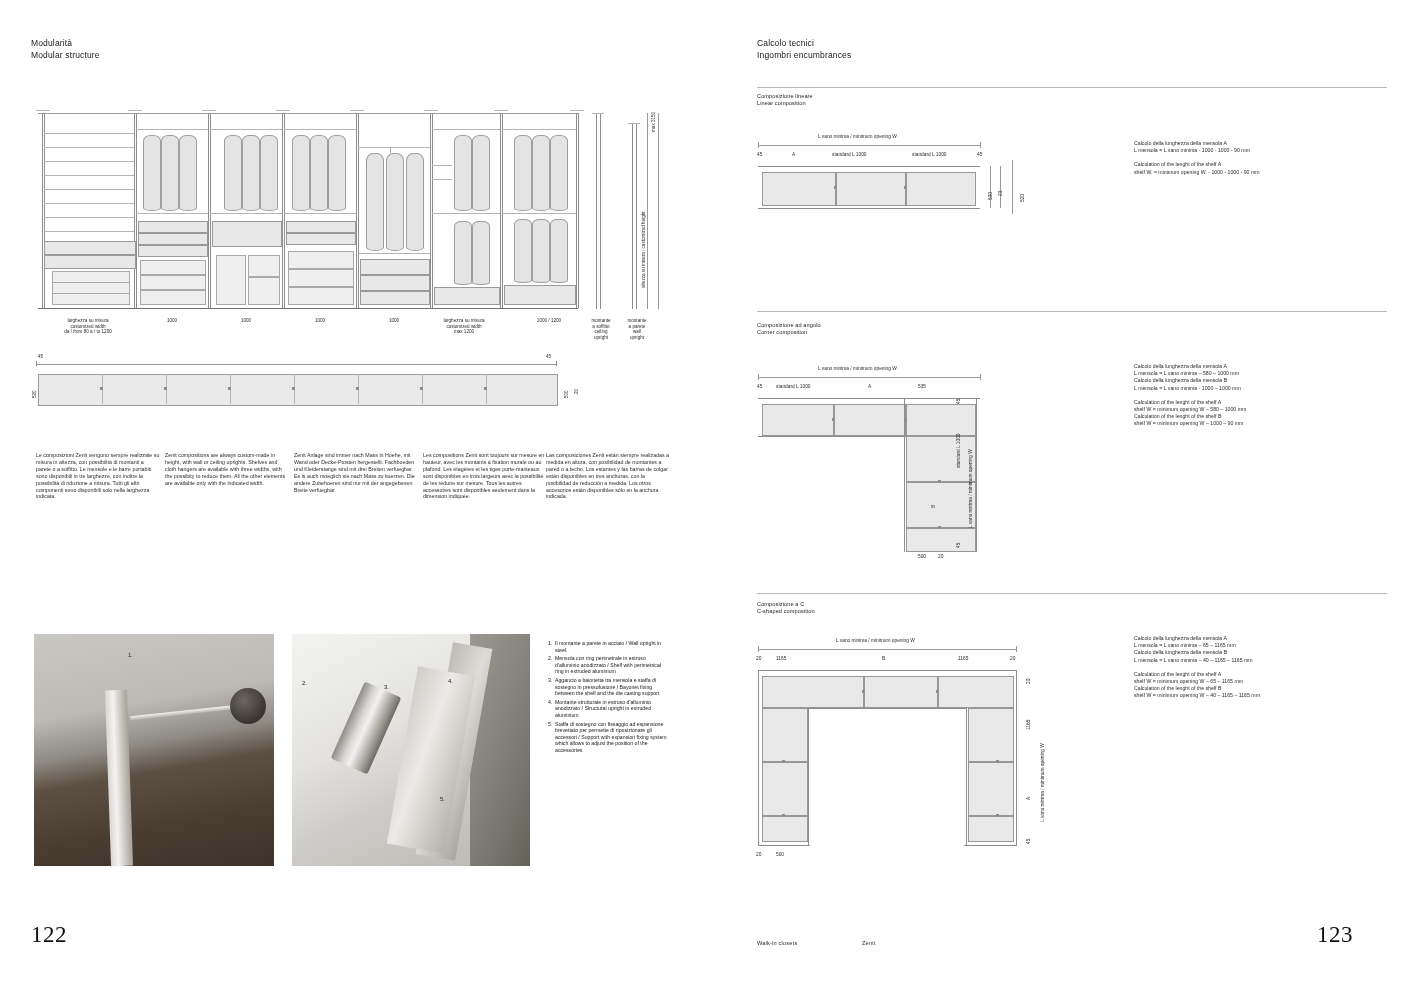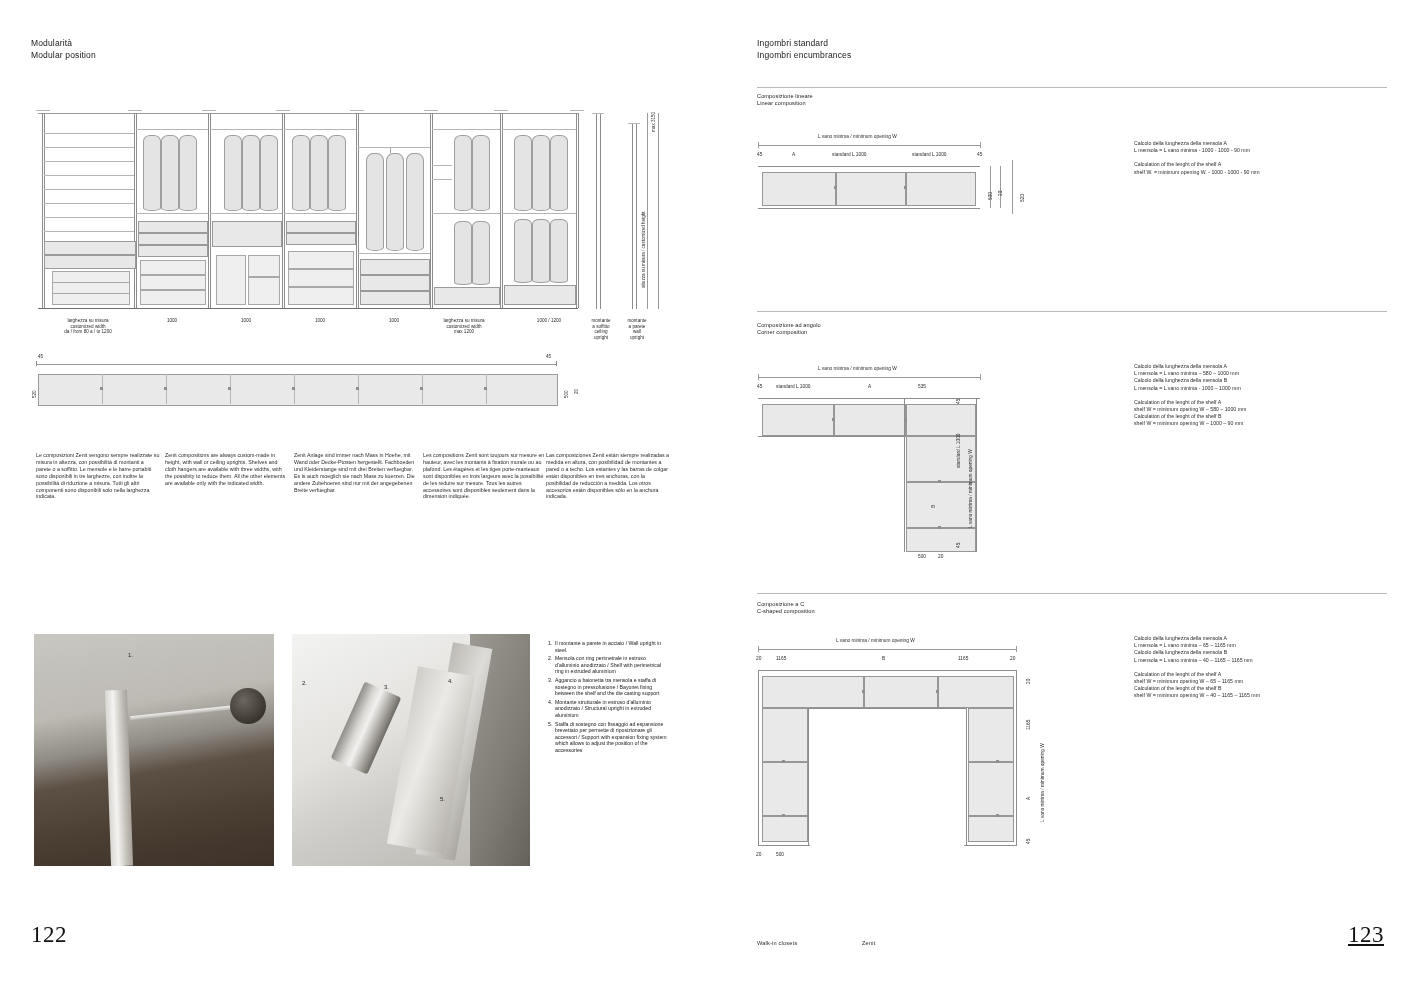--- a/index.html
+++ b/index.html
@@ -247,21 +247,21 @@
 </style>
 </head>
 <body>
 
 <div class="page">
 
   <div>
 
     <div class="ttl" style="position:absolute;left:31px;top:38px;">
       <div>Modularità</div>
-      <div>Modular position</div>
+      <div>Modular structure</div>
     </div>
 
     <div id="left-elevation">
 
       <div class="frame-line-h" style="left:8px;top:8px;width:540px;background:#9a9a9a;"></div>
 
       <div class="frame-line-h" style="left:8px;top:203px;width:540px;background:#6f6f6f;"></div>
 
       <div class="frame-line-v" style="left:12px;top:8px;height:195px;"></div>
       <div class="frame-line-v" style="left:14px;top:8px;height:195px;"></div>
@@ -478,21 +478,21 @@
         <div class="txt">Staffa di sostegno con fissaggio ad espansione brevettato per permette di riposizionare gli accessori / Support with expansion fixing system which allows to adjust the position of the accessories</div>
       </div>
     </div>
 
     <div class="folio" style="position:absolute;left:31px;top:922px;text-align:right;">122</div>
   </div>
 
   <div>
 
     <div class="ttl" style="position:absolute;left:757px;top:38px;">
-      <div>Ingombri standard</div>
+      <div>Calcolo tecnici</div>
       <div>Ingombri encumbrances</div>
     </div>
 
     <div class="hline" style="left:757px;top:87px;width:630px;"></div>
     <div class="hline" style="left:757px;top:311px;width:630px;"></div>
     <div class="hline" style="left:757px;top:593px;width:630px;"></div>
 
     <div class="section-ttl" style="left:757px;top:93px;">
       <div>Composizione lineare</div>
       <div>Linear composition</div>
@@ -650,17 +650,17 @@
       <div style="height:7px;"></div>
       <div>Calculation of the lenght of the shelf A</div>
       <div>shelf W = minimum opening W – 65 – 1165 mm</div>
       <div>Calculation of the lenght of the shelf B</div>
       <div>shelf W = minimum opening W – 40 – 1165 – 1165 mm</div>
     </div>
 
     <div class="footer-txt" style="position:absolute;left:757px;top:940px;">Walk-in closets</div>
     <div class="footer-txt" style="position:absolute;left:862px;top:940px;">Zenit</div>
 
-    <div class="folio" style="position:absolute;left:1348px;top:922px;text-decoration:underline;">123</div>
+    <div class="folio" style="position:absolute;left:1317px;top:922px;">123</div>
   </div>
 
   <div class="spread-divider"></div>
 </div>
 
 </body></html>

